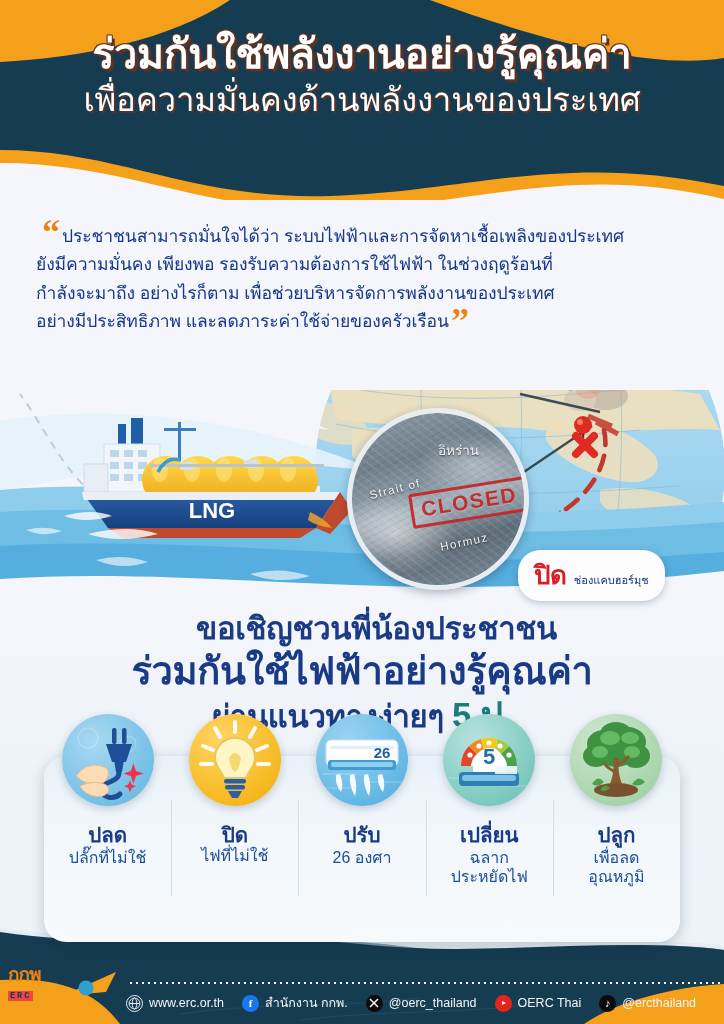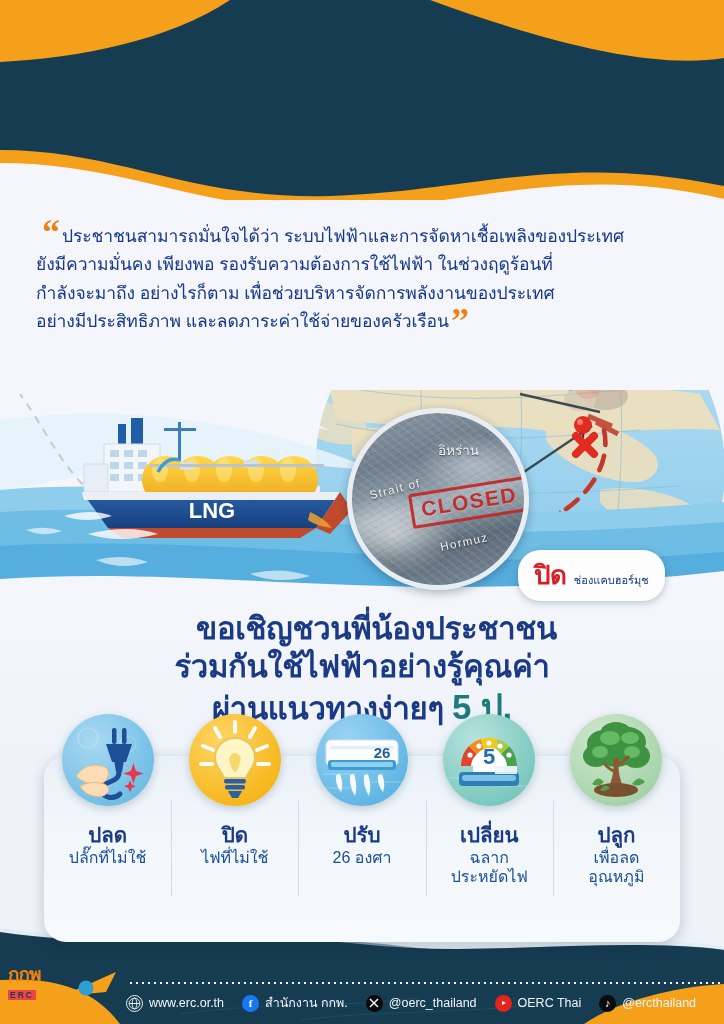--- a/index.html
+++ b/index.html
@@ -82,21 +82,21 @@
     white-space:nowrap;
   }
   #hormuz-pill .big { color:#d81f26; font-size:26px; font-weight:bold; letter-spacing:-0.5px; }
   #hormuz-pill .small { color:#16388c; font-size:11px; margin-left:3px; }
 
   
   #mid { position:absolute; left:0; top:596px; width:724px; height:160px; z-index:5; text-align:center;
          background:linear-gradient(180deg,#f4f6fb 0%,#eef3f9 100%); }
   .mid-l { color:#1b3a86; font-weight:bold; letter-spacing:-0.3px; }
   #mid-l1 { font-size:31px; padding-top:14px; line-height:1.22;margin-left:29px; }
-  #mid-l2 { font-size:31px; line-height:1.22; }
+  #mid-l2 { font-size:38px; line-height:1.22; }
   #mid-l3 { font-size:31px; line-height:1.22; }
   #mid-l3 .accent { color:#1e7b7b; font-size:35px; }
 
   
   #tips-bg { position:absolute; left:0; top:700px; width:724px; height:290px; background:#163c52; z-index:1; }
   #tips-panel {
     position:absolute; left:44px; top:756px; width:636px; height:186px; z-index:6;
     border-radius:22px;
     background:linear-gradient(180deg,#e9f1f8 0%,#f2f7fb 45%,#f7fafc 100%);
     box-shadow:0 4px 14px rgba(10,30,50,0.22);
@@ -121,21 +121,21 @@
   .c5 { background:radial-gradient(circle at 35% 28%, #cfe7cf, #a8d4ab 72%, #95c99a); }
 
   
   #footer { position:absolute; left:0; top:962px; width:724px; height:62px; background:#163c52; z-index:7; overflow:hidden; }
   #foot-dots { position:absolute; left:128px; top:982px; width:596px; height:2px; z-index:9;
     background-image:radial-gradient(circle, #f5f7fa 0.8px, transparent 1px);
     background-size:6px 2px; background-repeat:repeat-x; }
   #logo { position:absolute; left:8px; top:966px; width:120px; height:42px; z-index:10; }
   #logo .gkp { color:#f08010; font-size:19px; font-weight:bold; letter-spacing:-1px; line-height:0.95; }
   #logo .erc { display:inline-block; background:#ef4444; color:#163c52; font-size:8.5px; font-weight:bold;
-               letter-spacing:2px; padding:0 2px; margin-top:1px; }
+               letter-spacing:2px; padding:0 2px; margin-top:1px;font-family:Liberation Mono, monospace; }
   #socials { position:absolute; left:126px; top:988px; width:598px; height:30px; z-index:10;
              display:flex; align-items:center; gap:18px; }
   .soc { display:flex; align-items:center; gap:6px; white-space:nowrap; }
   .soc .lbl { color:#f3f6fa; font-size:12.5px; }
   .soc .badge { width:17px; height:17px; border-radius:50%; display:flex; align-items:center;
                 justify-content:center; font-size:11px; font-weight:bold; color:#fff; flex:none; }
   .b-web { border:1.6px solid #e8edf2; border-radius:50%; color:#e8edf2; background:transparent; }
   .b-fb { background:#1877f2; font-family:"Liberation Serif", serif; }
   .b-x  { background:#0b0b0b; }
   .b-yt { background:#e8231c; border-radius:4px; }
@@ -148,20 +148,24 @@
 
   <div id="header">
     <svg class="hdr-svg" width="724" height="215" viewBox="0 0 724 215">
       <rect x="0" y="0" width="724" height="215" fill="#163c52"></rect>
       <path d="M0 0 H230 C170 40 80 58 0 62 Z" fill="#f5a01b"></path>
       <path d="M724 0 H560 C600 32 660 58 724 66 Z" fill="#f5a01b" opacity="0"></path>
       <path d="M430 0 H724 V58 C650 70 540 40 430 0 Z" fill="#f5a01b"></path>
       <path d="M0 150 C120 150 190 200 330 196 C470 192 560 152 724 186 V215 H0 Z" fill="#f5a01b"></path>
       <path d="M0 163 C130 163 200 213 340 209 C480 205 570 163 724 199 V215 H0 Z" fill="#f4f6fb"></path>
     </svg>
+    <div id="title-wrap">
+      <div class="title-l1">ร่วมกันใช้พลังงานอย่างรู้คุณค่า</div>
+      <div class="title-l2">เพื่อความมั่นคงด้านพลังงานของประเทศ</div>
+    </div>
   </div>
 
   <div id="quote-band"></div>
   <div id="quote">
     <div class="qline i1">
       <span class="qmark open">“</span><span>ประชาชนสามารถมั่นใจได้ว่า ระบบไฟฟ้าและการจัดหาเชื้อเพลิงของประเทศ</span>
     </div>
     <div class="qline">ยังมีความมั่นคง เพียงพอ รองรับความต้องการใช้ไฟฟ้า ในช่วงฤดูร้อนที่</div>
     <div class="qline">กำลังจะมาถึง อย่างไรก็ตาม เพื่อช่วยบริหารจัดการพลังงานของประเทศ</div>
     <div class="qline">
@@ -409,21 +413,21 @@
           <path d="M46 24 C58 24 66 33 66 44 C66 53 59 57 57 64 H35 C33 57 26 53 26 44 C26 33 34 24 46 24 Z" fill="#fff6c7" stroke="#e8c65a" stroke-width="2"></path>
           <path d="M40 44 q6 -10 12 0 q-2 12 -6 14 q-4 -2 -6 -14 Z" fill="#f6d96e"></path>
           <g fill="#2a5fa8">
             <rect x="35" y="65" width="22" height="4.5" rx="2"></rect>
             <rect x="36" y="71" width="20" height="4.5" rx="2"></rect>
             <path d="M39 77 H53 L49 84 H43 Z"></path>
           </g>
         </svg>
       </div>
       <div class="t-title">ปิด</div>
-      <div class="t-sub" style="white-space: pre-line;">ไฟที่ไม่ใช้</div>
+      <div class="t-sub" style="white-space: pre-line; font-family: Liberation Mono, monospace;">ไฟที่ไม่ใช้</div>
     </div>
 
     <div class="tip">
       <div class="divider"></div>
       <div class="circle c3">
         <svg viewBox="0 0 92 92" width="92" height="92">
           <g stroke="#ffffff" stroke-width="1" opacity=".3" fill="none">
             <path d="M6 60 H40 M52 68 H88 M10 74 H34"></path>
           </g>
           <rect x="10" y="26" width="72" height="26" rx="5" fill="#fbfdff" stroke="#cfe0ee"></rect>

